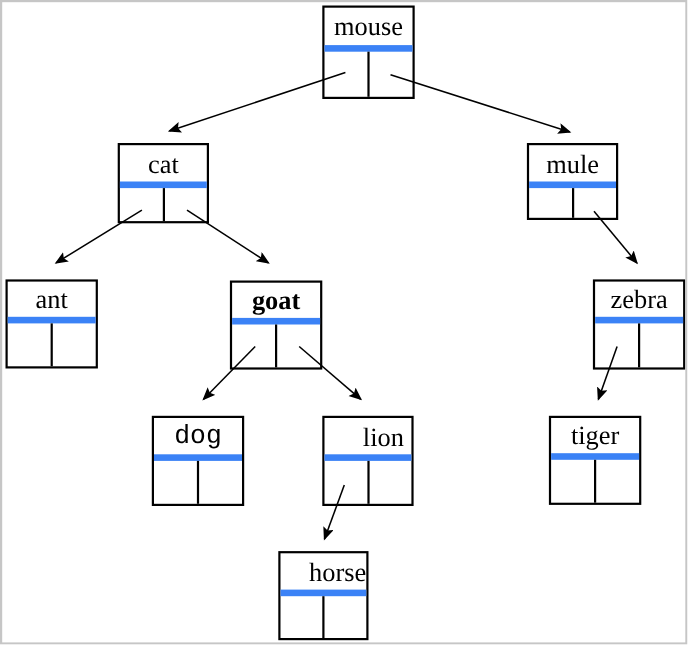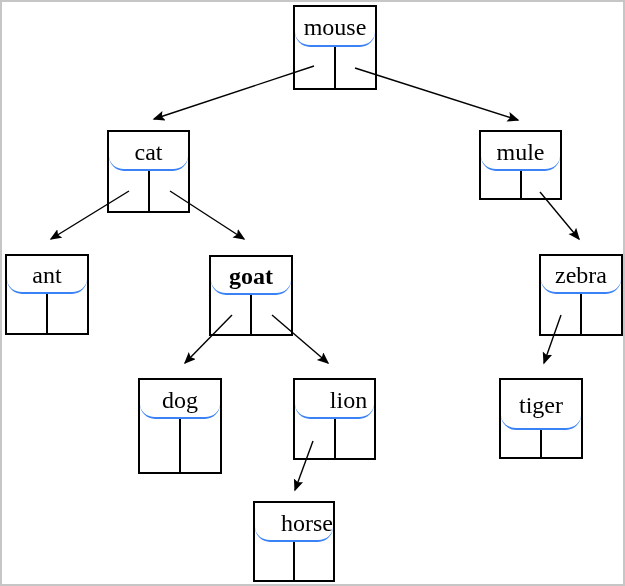--- a/index.html
+++ b/index.html
@@ -28,29 +28,28 @@
   .node {
     position: absolute;
     box-sizing: border-box;
     border: 2px solid #000000;
     background: transparent;
     display: flex;
     flex-direction: column;
   }
   .node-label {
     box-sizing: border-box;
-    border-bottom: 2px solid #3b82f6;
+    border-bottom: 6px solid #3b82f6;
     display: flex;
     align-items: center;
     justify-content: center;
     font-size: 24px;
     color: #000000;
     padding-top: 2px;
     line-height: 1;
-    border-radius: 15px;
   }
   .node-cells {
     flex: 1;
     display: flex;
   }
   .cell {
     flex: 1;
     box-sizing: border-box;
   }
   .cell-left {
@@ -84,21 +83,21 @@
       </g>
   </svg>
   <div id="nodes">
       <div class="node" style="left: 291px; top: 3px; width: 84px; height: 85px;">
         <div class="node-label" style="height: 40px;">mouse</div>
         <div class="node-cells">
           <div class="cell cell-left"></div>
           <div class="cell cell-right"></div>
         </div>
       </div>
-      <div class="node" style="left: 105px; top: 128px; width: 83px; height: 83px;">
+      <div class="node" style="left: 105px; top: 128px; width: 83px; height: 73px;">
         <div class="node-label" style="height: 39px;">cat</div>
         <div class="node-cells">
           <div class="cell cell-left"></div>
           <div class="cell cell-right"></div>
         </div>
       </div>
       <div class="node" style="left: 477px; top: 128px; width: 83px; height: 70px;">
         <div class="node-label" style="height: 39px;">mule</div>
         <div class="node-cells">
           <div class="cell cell-left"></div>
@@ -119,36 +118,36 @@
           <div class="cell cell-right"></div>
         </div>
       </div>
       <div class="node" style="left: 537px; top: 252px; width: 84px; height: 82px;">
         <div class="node-label" style="height: 38px;">zebra</div>
         <div class="node-cells">
           <div class="cell cell-left"></div>
           <div class="cell cell-right"></div>
         </div>
       </div>
-      <div class="node" style="left: 136px; top: 376px; width: 84px; height: 96px;">
+      <div class="node" style="left: 136px; top: 376px; width: 84px; height: 82px; font-family: Liberation Mono, monospace;">
         <div class="node-label" style="height: 39px;">dog</div>
         <div class="node-cells">
           <div class="cell cell-left"></div>
           <div class="cell cell-right"></div>
         </div>
       </div>
       <div class="node" style="left: 291px; top: 376px; width: 83px; height: 82px;">
         <div class="node-label" style="height: 39px; padding-left: 28px;">lion</div>
         <div class="node-cells">
           <div class="cell cell-left"></div>
           <div class="cell cell-right"></div>
         </div>
       </div>
       <div class="node" style="left: 497px; top: 376px; width: 84px; height: 81px;">
-        <div class="node-label" style="height: 50px;">tiger</div>
+        <div class="node-label" style="height: 38px;">tiger</div>
         <div class="node-cells">
           <div class="cell cell-left"></div>
           <div class="cell cell-right"></div>
         </div>
       </div>
       <div class="node" style="left: 251px; top: 499px; width: 82px; height: 81px;">
         <div class="node-label" style="height: 39px; padding-left: 26px;">horse</div>
         <div class="node-cells">
           <div class="cell cell-left"></div>
           <div class="cell cell-right"></div>

